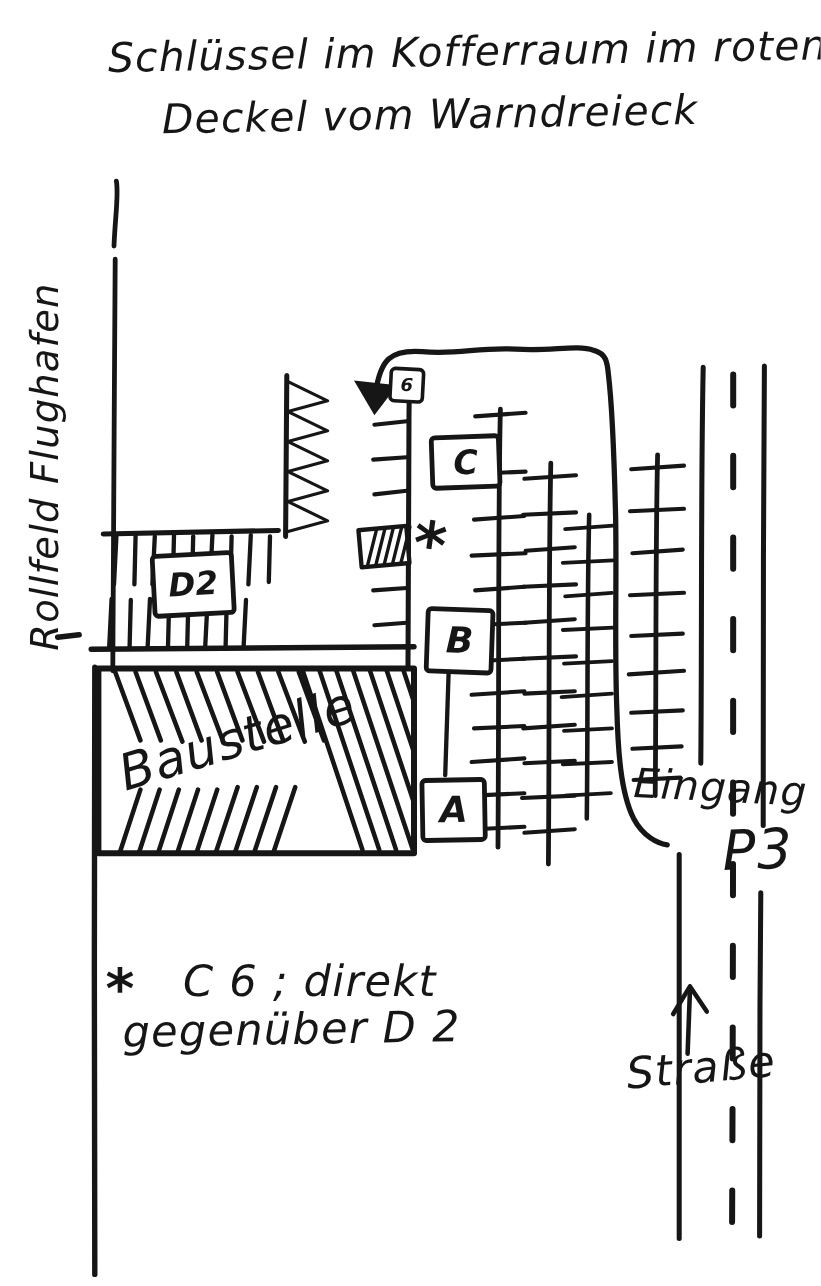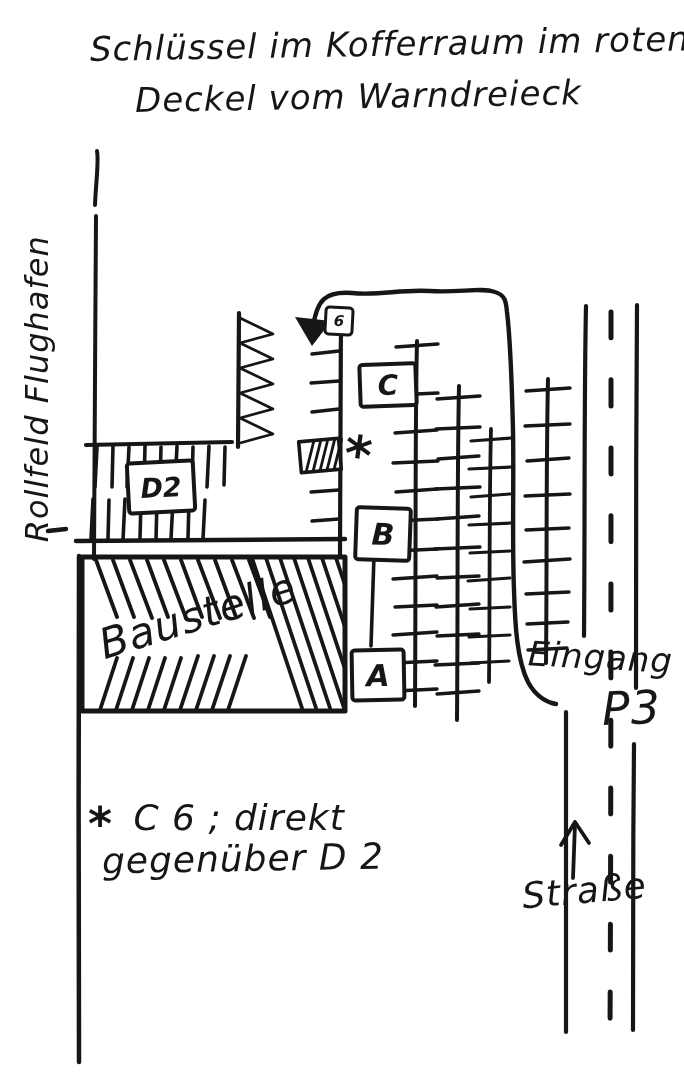--- a/index.html
+++ b/index.html
@@ -5,21 +5,21 @@
   html,body{margin:0;padding:0;background:#fff;}
   .stage{position:relative;width:684px;height:1072px;background:var(--paper,#ffffff);
          overflow:hidden;font-family:"DejaVu Sans",sans-serif;color:var(--ink,#161616);}
   .sketch{position:absolute;left:0;top:0;color:var(--ink,#161616);}
   .hw{position:absolute;font-style:italic;white-space:nowrap;letter-spacing:1px;
       transform-origin:center center;line-height:1.05;}
   .box{position:absolute;background:var(--paper,#fff);border:4px solid var(--ink,#161616);
        border-radius:5px;display:flex;align-items:center;justify-content:center;
        font-weight:bold;font-style:italic;}
   .note-marker{display:inline-block;font-size:46px;font-weight:bold;transform:translateY(10px);}
-  .note-text{margin-left:8px;}
+  .note-text{margin-left:27px;}
 </style>
 </head>
 <body>
 
 <div class="stage">
 
   <svg class="sketch" width="684" height="1072" viewBox="0 0 684 1072" fill="none" stroke="currentColor" stroke-linecap="round" stroke-linejoin="round">
 
     <defs>
       <clipPath id="bclip">

